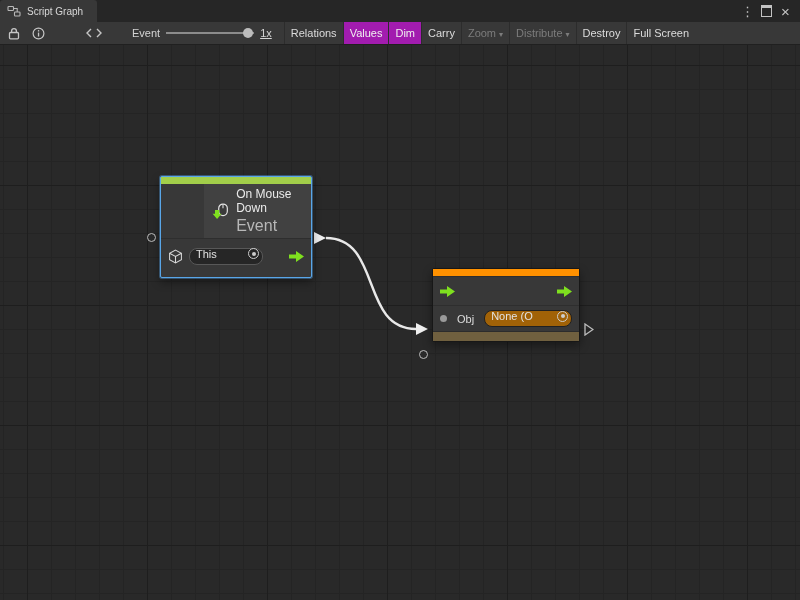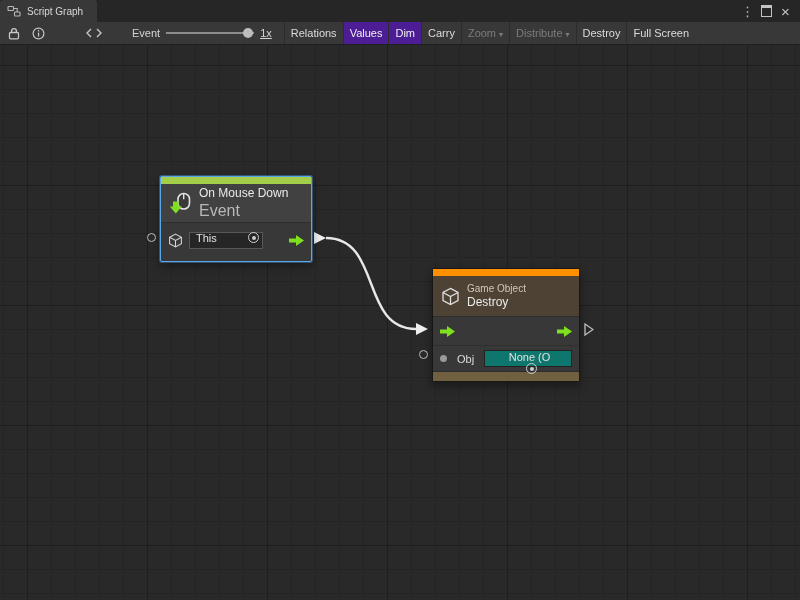--- a/index.html
+++ b/index.html
@@ -22,53 +22,53 @@
   .tbi{display:flex;align-items:center;justify-content:center;width:24px;flex-shrink:0;}
   .graphname{display:flex;align-items:center;gap:6px;margin-left:34px;color:#dedede;flex-shrink:0;}
   .zoomlbl{display:flex;align-items:center;margin-left:26px;color:#d4d4d4;flex-shrink:0;}
   .slider{width:88px;display:flex;align-items:center;position:relative;margin:0 6px;flex-shrink:0;}
   .slider .track{width:100%;height:2px;background:#8c8c8c;}
   .slider .handle{position:absolute;right:1px;top:6px;width:10px;height:10px;border-radius:50%;background:#bcbcbc;}
   .zoomval{display:flex;align-items:center;color:#d4d4d4;flex-shrink:0;text-decoration:underline;}
   .btngroup{display:flex;align-items:stretch;margin-left:12px;flex-shrink:0;}
   .tbtn{display:flex;align-items:center;gap:3px;padding:4px 6px;border-left:1px solid #2c2c2c;
         color:#dcdcdc;flex-shrink:0;cursor:default;}
-  .tbtn.active{background:#4c1d95;color:#f0f0f0;}
+  .tbtn.active{background:#a21caf;color:#f0f0f0;}
   .tbtn.disabled{color:#7c7c7c;}
   .caret{font-size:8px;position:relative;top:1px;}
   
   .canvas{
     position:relative;height:555px;overflow:hidden;
     background-color:#292929;
     background-image:
       linear-gradient(#1e1e1e 1px, transparent 1px),
       linear-gradient(90deg,#1e1e1e 1px, transparent 1px),
       linear-gradient(#242424 1px, transparent 1px),
       linear-gradient(90deg,#242424 1px, transparent 1px);
     background-size:120px 120px,120px 120px,24px 24px,24px 24px;
     background-position:0 20px,27px 0,0 20px,3px 0;
   }
   .wires{position:absolute;left:0;top:0;}
   
   .node{position:absolute;background:#383838;border:1px solid #171717;border-radius:2px;
         box-shadow:0 4px 10px rgba(0,0,0,.4);font-size:11px;}
   .node.selected{border:1px solid #59a6e8;box-shadow:0 0 0 1px rgba(89,166,232,.4),0 4px 10px rgba(0,0,0,.4);}
   .accent{height:7px;}
-  .nhead{display:flex;align-items:center;gap:7px;padding:0 8px;height:40px;}
+  .nhead{display:flex;align-items:center;gap:7px;padding:8px 8px;height:40px;margin-left:43px;}
   .omd .nhead{background:#414141;height:38px;}
   .destroy .nhead{background:#4d4233;}
   .titles{display:flex;flex-direction:column;line-height:1.2;}
   .ntitle{font-size:12px;color:#eaeaea;}
   .nsub{font-size:16px;color:#b8b8b8;}
   .ncat{font-size:10px;color:#cfc8bb;}
   .prow{display:flex;align-items:center;gap:6px;padding:0 7px;border-top:1px solid #2e2e2e;}
   .field{display:flex;align-items:center;justify-content:space-between;box-sizing:border-box;
-         background:#262626;border:1px solid #585858;border-radius:0;height:17px;
+         background:#262626;border:1px solid #585858;border-radius:8px;height:17px;
          padding:0 3px 5px 6px;font-size:11px;color:#e2e2e2;}
-  .field.gray{background:#0f766e;border-color:#212121;flex-direction:column;}
+  .field.gray{background:#a16207;border-color:#212121;}
   .picker{width:9px;height:9px;border:1.3px solid #cdcdcd;border-radius:50%;position:relative;flex-shrink:0;margin-left:4px;}
   .picker::after{content:"";position:absolute;left:2.5px;top:2.5px;width:4px;height:4px;border-radius:50%;background:#cdcdcd;}
   .spacer{flex:1;}
   .dot{width:7px;height:7px;border-radius:50%;background:#9a9a9a;flex-shrink:0;}
   .objlbl{color:#dddddd;}
   .nfoot{height:9px;background:#70603f;border-top:1px solid #2c2c2c;}
   .ext-circle{position:absolute;width:7px;height:7px;border:1.5px solid #bcbcbc;border-radius:50%;background:#292929;}
   .ext-tri{position:absolute;}
 </style>
 </head>
@@ -182,30 +182,20 @@
       <svg width="15" height="11" viewBox="0 0 15 11">
         <path d="M0 3.5 H7 V0 L15 5.5 L7 11 V7.5 H0 Z" fill="#7fe01f"></path>
       </svg>
     </div>
   </div>
 
   <span class="ext-circle" style="left:147px;top:188px;"></span>
 
   <div class="node destroy" style="left:432px;top:223px;width:146px;">
     <div class="accent" style="background: rgb(255, 145, 0);"></div>
-    <div class="nhead">
-      <svg width="19" height="19" viewBox="0 0 16 16">
-        <path d="M8 1.2 L14.3 4.6 V11.4 L8 14.8 L1.7 11.4 V4.6 Z" fill="none" stroke="#e0e0e0" stroke-width="1.1"></path>
-        <path d="M1.7 4.6 L8 8 L14.3 4.6 M8 8 V14.8" fill="none" stroke="#e0e0e0" stroke-width="1.1"></path>
-      </svg>
-      <div class="titles">
-        <span class="ncat">Game Object</span>
-        <span class="ntitle">Destroy</span>
-      </div>
-    </div>
     <div class="prow" style="height:28px;">
       <svg width="15" height="11" viewBox="0 0 15 11">
         <path d="M0 3.5 H7 V0 L15 5.5 L7 11 V7.5 H0 Z" fill="#7fe01f"></path>
       </svg>
       <span class="spacer"></span>
       <svg width="15" height="11" viewBox="0 0 15 11">
         <path d="M0 3.5 H7 V0 L15 5.5 L7 11 V7.5 H0 Z" fill="#7fe01f"></path>
       </svg>
     </div>
     <div class="prow" style="height:25px;gap:10px;">

